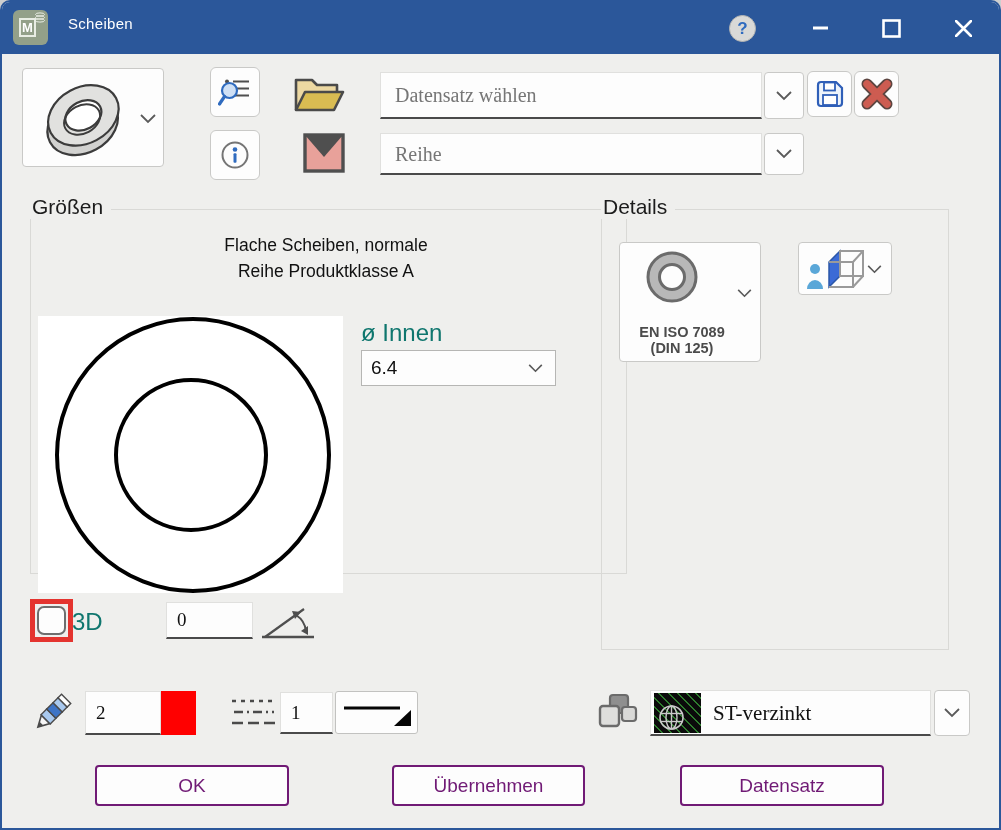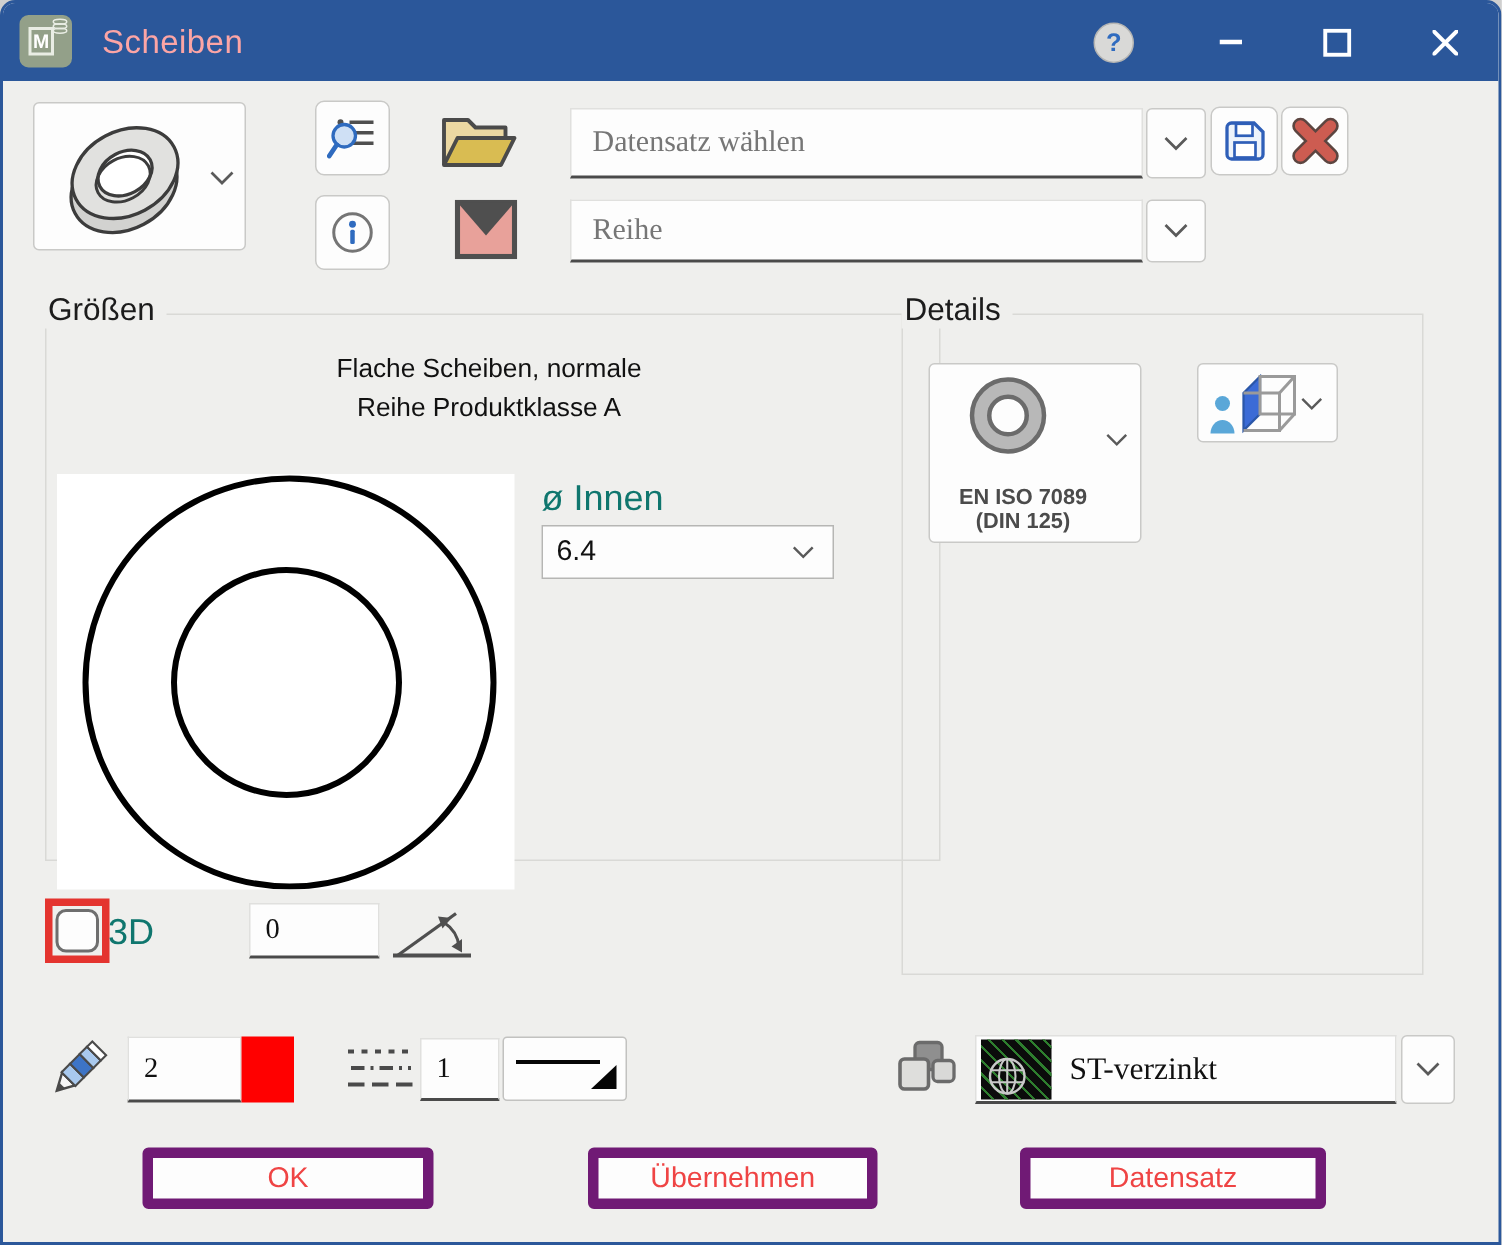--- a/index.html
+++ b/index.html
@@ -10,21 +10,21 @@
     background:#efefed;border:2px solid #2b579a;
     border-radius:10px 10px 0 0;overflow:hidden;
   }
   
   .titlebar{position:absolute;left:0;top:0;width:100%;height:52px;background:#2b579a;}
   .app-icon{position:absolute;left:11px;top:8px;width:35px;height:35px;border-radius:6px;
     background:#93a089;display:flex;align-items:center;justify-content:center;}
   .app-icon .frame{position:absolute;left:6px;top:8px;width:17px;height:19px;border:2px solid #e9ede4;
     display:flex;align-items:center;justify-content:center;color:#fff;font-size:13px;font-weight:bold;}
   .app-icon .coins{position:absolute;right:2px;top:2px;width:12px;height:11px;}
-  .win-title{position:absolute;left:66px;top:13px;color:#fca5a5;font-size:22px;letter-spacing:.3px;}
+  .win-title{position:absolute;left:66px;top:13px;color:#ffffff;font-size:15px;letter-spacing:.3px;}
   .help-btn{position:absolute;left:727px;top:13px;width:27px;height:27px;border-radius:50%;
     background:#d9d9d7;border:1px solid #b5b5b3;display:flex;align-items:center;justify-content:center;
     color:#2f6bbf;font-weight:bold;font-size:17px;}
   .cap-btn{position:absolute;top:0;width:46px;height:52px;display:flex;align-items:center;justify-content:center;}
   
   .icon-btn{position:absolute;background:#fdfdfd;border:1px solid #c9c9c7;border-radius:6px;
     display:flex;align-items:center;justify-content:center;}
   .flat-icon{position:absolute;display:flex;align-items:center;justify-content:center;}
   .field{position:absolute;background:#fdfdfd;border:1px solid #e0e0de;border-bottom:2px solid #4a4a4a;font-family:Liberation Serif, serif;}
   .field input{border:none;outline:none;background:transparent;width:100%;height:100%;
@@ -54,22 +54,22 @@
     border:1px solid #c9c9c7;border-radius:4px;}
   
   .swatch-red{position:absolute;left:159px;top:637px;width:35px;height:44px;}
   .line-btn{position:absolute;left:333px;top:637px;width:83px;height:43px;background:#fdfdfd;
     border:1px solid #c2c2c0;border-radius:3px;}
   .mat-swatch{position:absolute;left:3px;top:2px;width:47px;height:40px;background:#0b0b0b;
     background-image:repeating-linear-gradient(45deg,rgba(0,0,0,0) 0px,rgba(0,0,0,0) 5px,#2e7d2e 5px,#2e7d2e 6.5px);
     overflow:hidden;}
   .mat-text{position:absolute;left:62px;top:50%;transform:translateY(-50%);font-size:21px;color:#111;}
   
-  .push-btn{position:absolute;top:711px;height:41px;background:#fdfdfd;border:7px solid #701a75;
-    border-radius:4px;font-family:inherit;font-size:19px;color:#ef4444;}
+  .push-btn{position:absolute;top:711px;height:41px;background:#fdfdfd;border:2px solid #701a75;
+    border-radius:4px;font-family:inherit;font-size:19px;color:#701a75;}
   .body{position:absolute;left:0;top:52px;width:997px;height:774px;}
 </style>
 </head>
 <body>
 
 <div class="window">
 
   <div class="titlebar">
     <div class="app-icon">
       <span class="frame">M</span>

